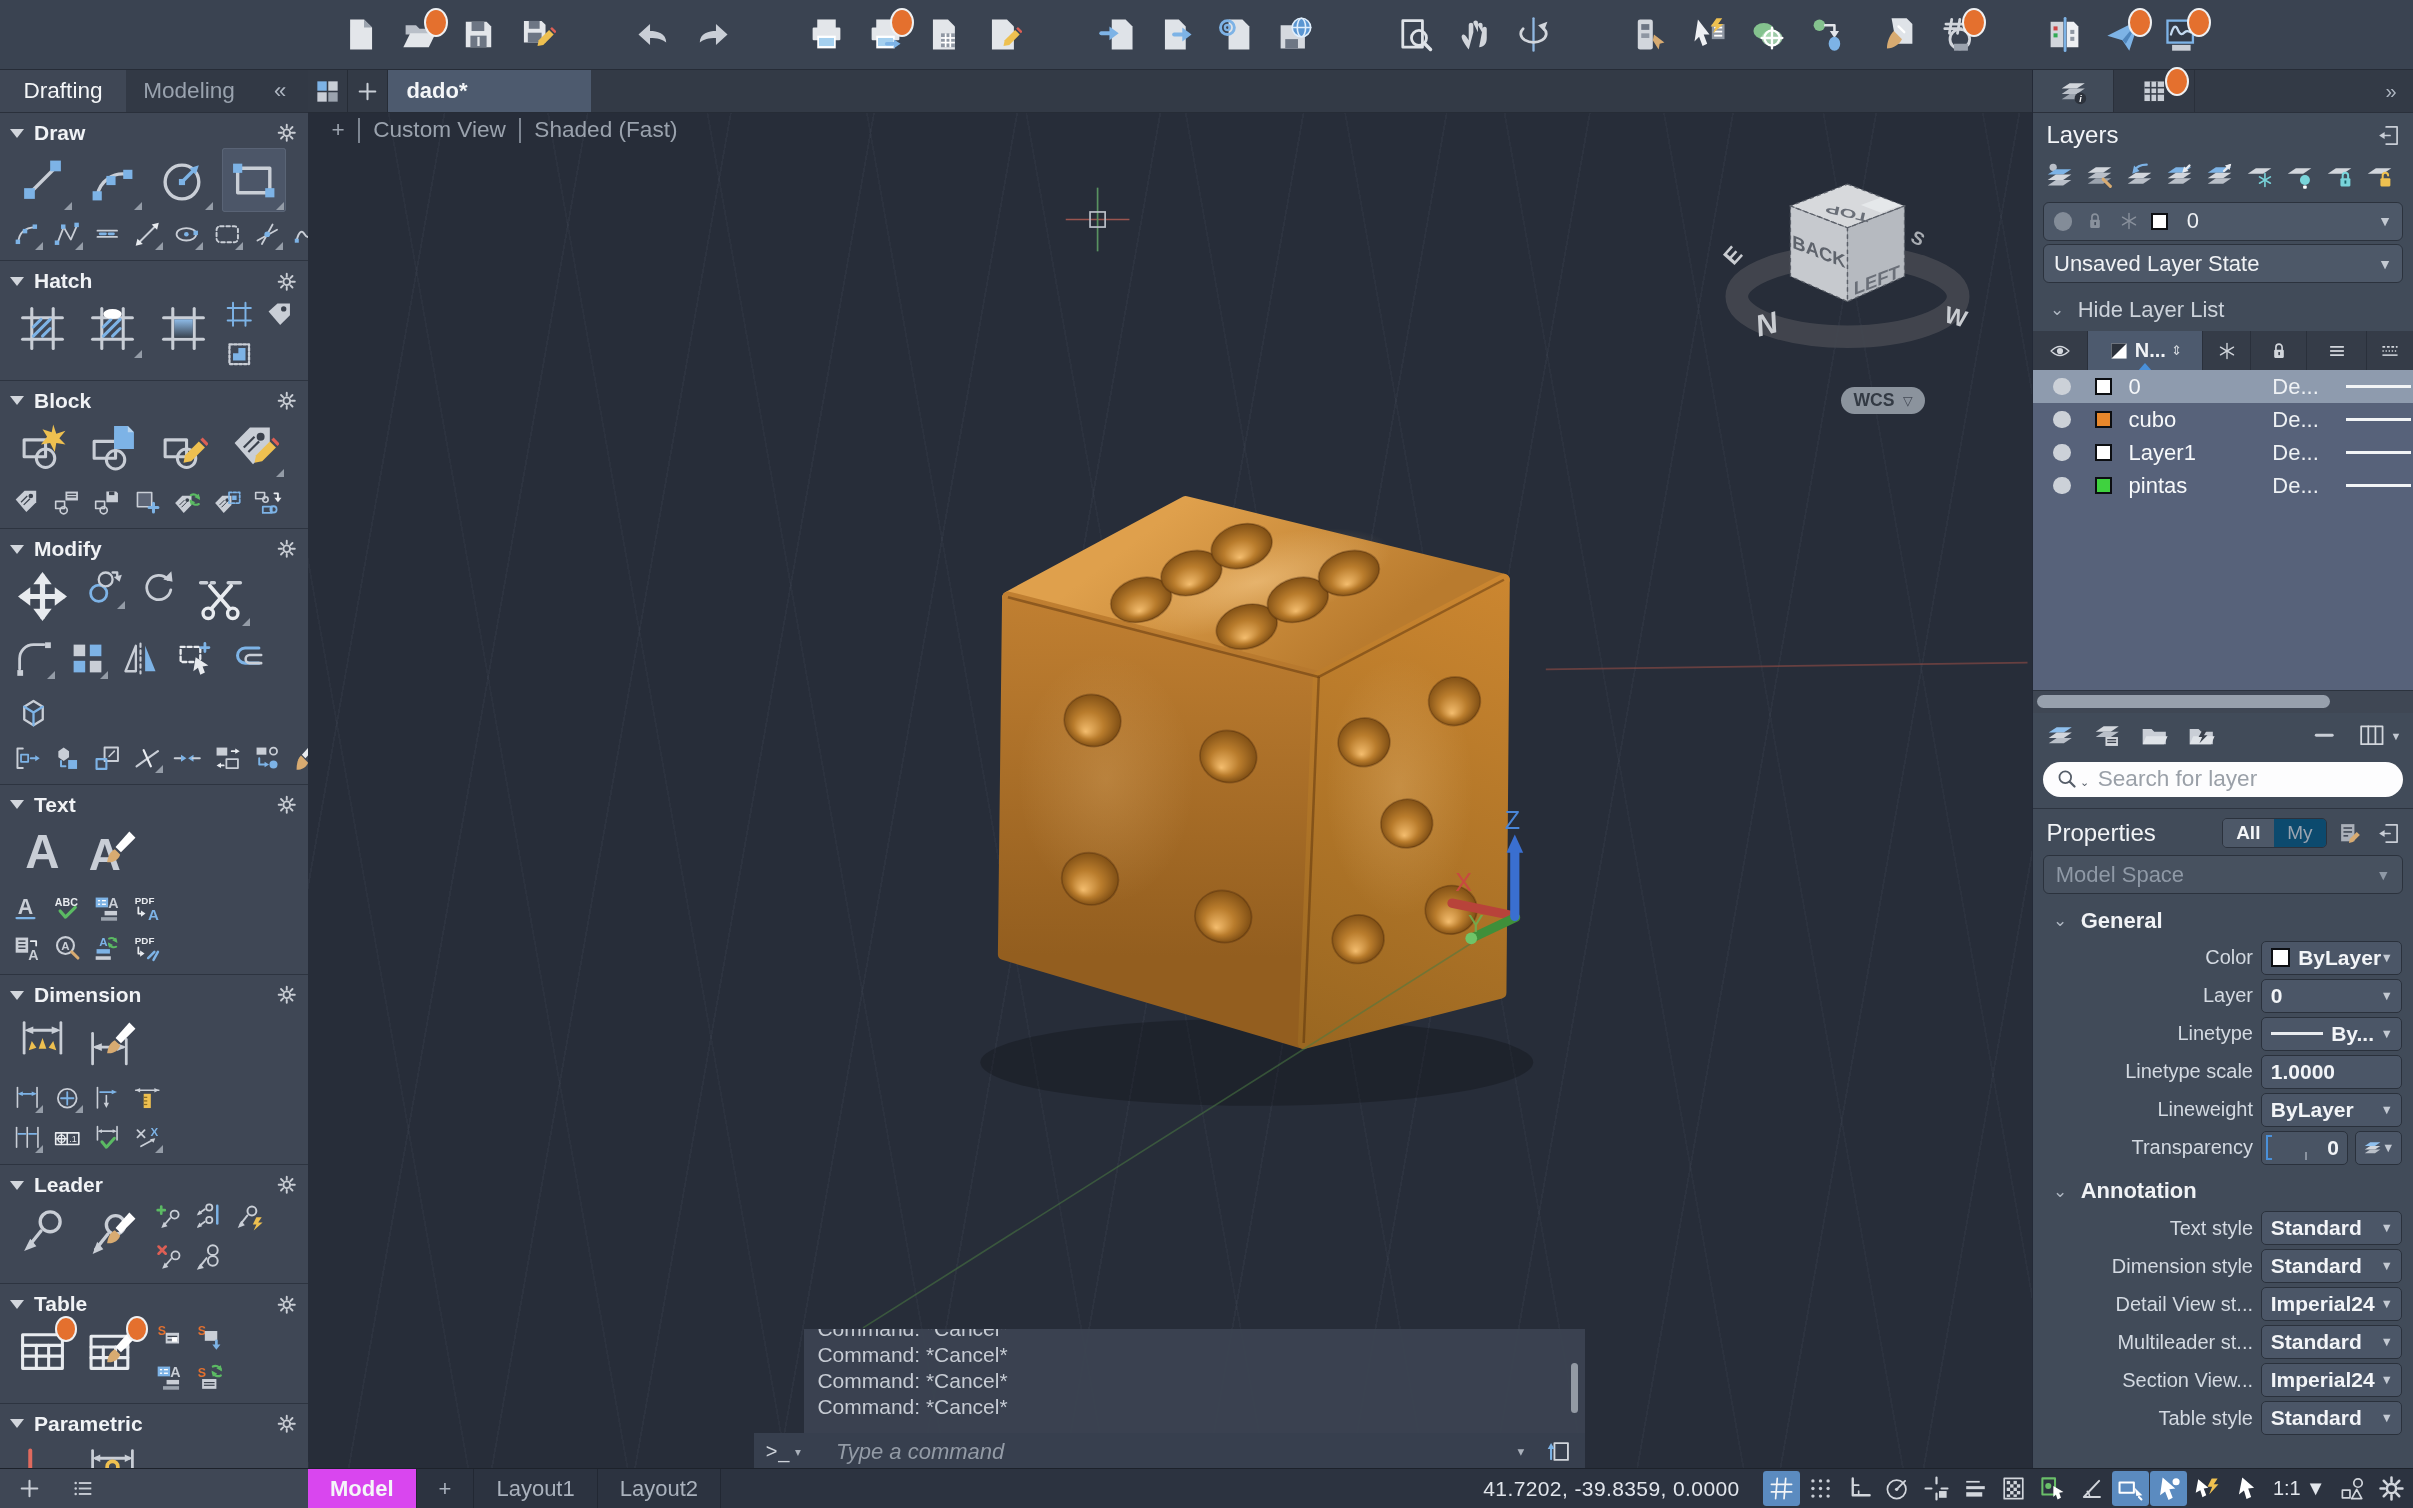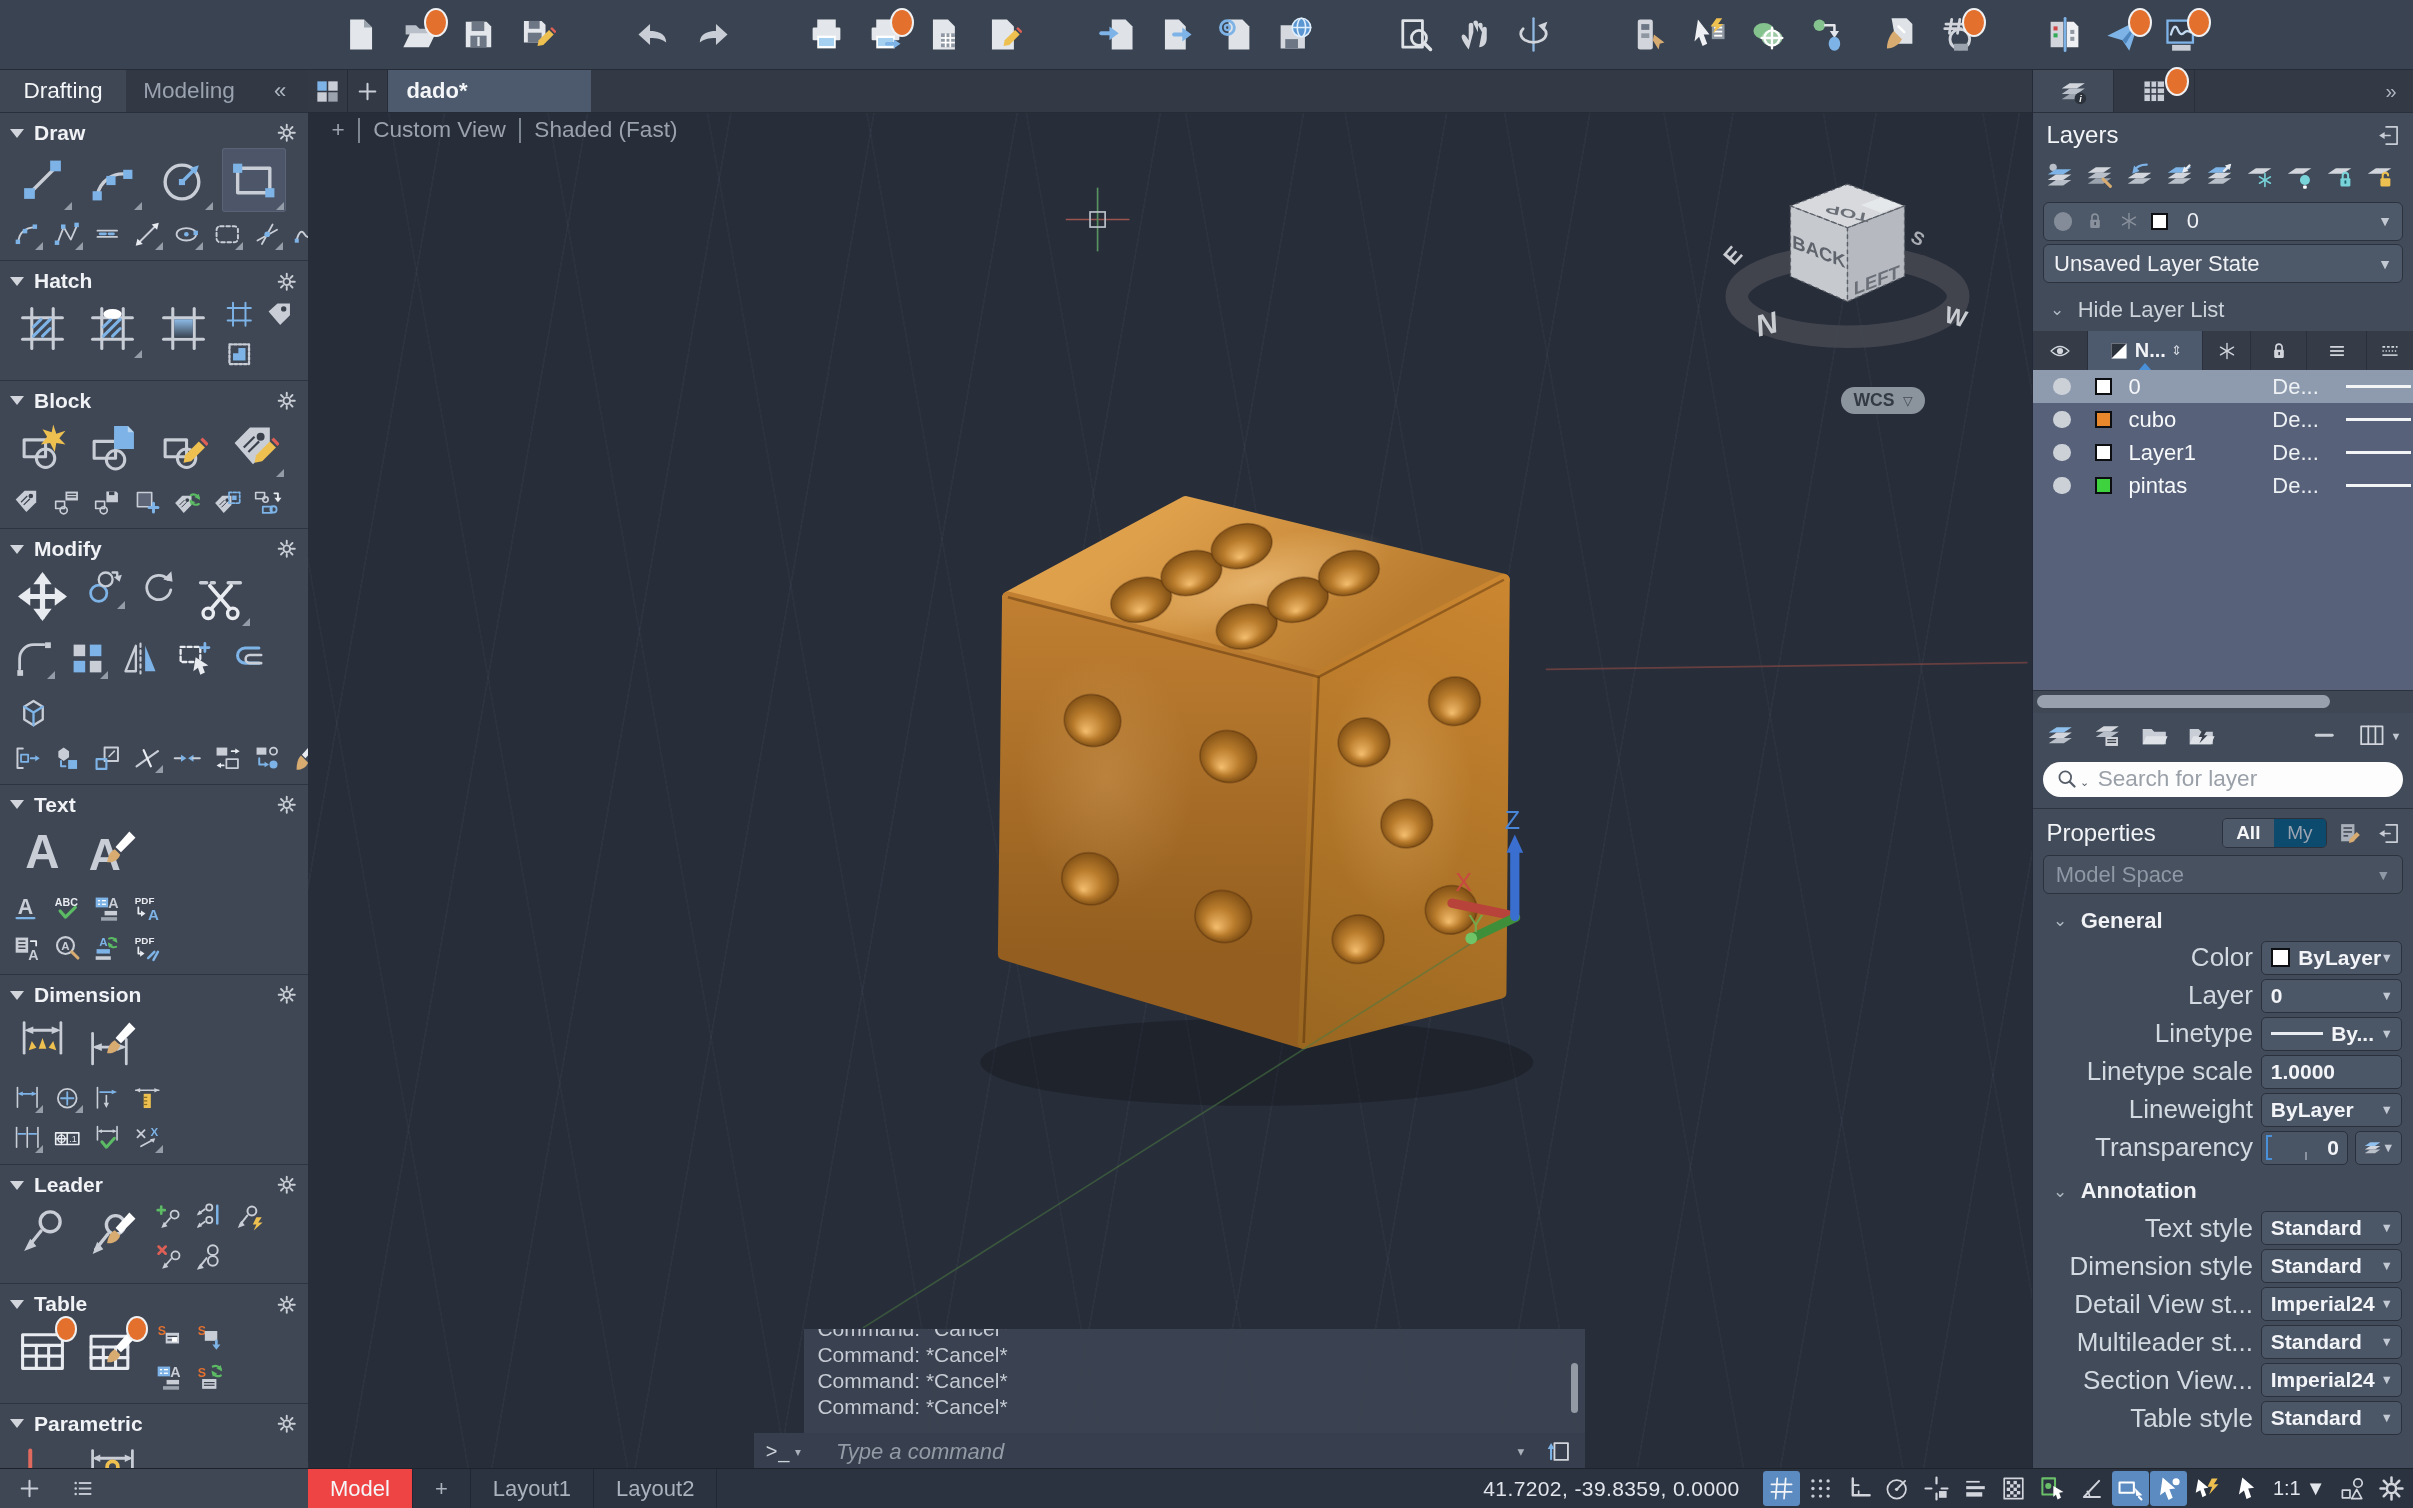--- a/index.html
+++ b/index.html
@@ -116,40 +116,40 @@
   .props{border-top:1.7px solid #2d3440}
   .seg{display:flex;border:0.8px solid #2b323d;border-radius:5px;overflow:hidden;margin-right:11px}
   .seg div{padding:3.4px 13.4px;font-size:19px;cursor:pointer}
   .seg .on{background:#4d5868;color:#f4f6f8;font-weight:bold}
   .seg .off{background:#0c4a6e;color:#9aa3b0}
   .mspace{margin:1.7px 10px;background:#47515f;border:0.8px solid #2b323d;border-radius:5.9px;height:37px;display:flex;align-items:center;padding:0 11.7px;color:#8f99a6;font-size:22px;cursor:pointer}
   .mspace .car{margin-left:auto;color:#8f99a6;font-size:14.2px}
   .pseg{display:flex;align-items:center;gap:13.4px;padding:11.7px 0 5px 20px}
   .pseg .nm{font-size:22px;font-weight:bold;color:#f0f2f5}
   .prow{display:flex;align-items:center;height:38px}
-  .prow .lbl{width:220px;text-align:right;font-size:26px;color:#d3d9e1}
+  .prow .lbl{width:220px;text-align:right;font-size:20px;color:#d3d9e1}
   .ctl{margin-left:8.4px;width:141px;height:34px;background:#4b5667;border:0.8px solid #2a313c;border-radius:5px;display:flex;align-items:center;padding:0 8.4px;box-sizing:border-box;cursor:pointer}
   .ctl .val{font-size:21px;color:#f2f4f7;font-weight:bold;white-space:nowrap;overflow:hidden}
   .ctl .car{margin-left:auto;font-size:12.6px;color:#c3c9d2}
   .ctl .sw2{width:15px;height:15px;background:#fff;border:2.5px solid #0c0e12;margin-right:8.4px;flex:0 0 auto}
   .ctl .lts{width:52px;height:2.5px;background:#e8ebef;margin-right:8.4px;flex:0 0 auto}
   .slbox{margin-left:8.4px;width:87px;height:34px;background:#495464;border:0.8px solid #2a313c;border-radius:5px;position:relative;display:flex;align-items:center;justify-content:flex-end;padding-right:8.4px;box-sizing:border-box}
   .slbox .val{font-size:21px;color:#f2f4f7;font-weight:bold}
   .slbox i{position:absolute;left:3.4px;top:3.4px;bottom:3.4px;width:4.2px;border-left:2.5px solid #4a90d9;border-top:2.5px solid #4a90d9;border-bottom:2.5px solid #4a90d9}
   .slbox .tick{position:absolute;left:50%;bottom:3.4px;width:1.7px;height:8.4px;background:#8a93a0}
   .ctl.mini{width:47px;margin-left:6.7px;padding:0 6.7px}
   .ctl.mini svg{width:23.5px;height:23.5px}
   
   .statusbar{position:absolute;left:0;bottom:0;width:100%;height:39px;background:#2c3340;border-top:1.7px solid #1d222b}
   .sbleft{position:absolute;left:0;top:0;width:308px;height:100%;background:#3f4755;display:flex;align-items:center;gap:28.5px;padding-left:17px;box-sizing:border-box}
   .sbleft .si{width:25px;height:25px;cursor:pointer}
   .sbleft .si svg{width:100%;height:100%}
   .stabs{position:absolute;left:308px;top:0;height:100%;display:flex}
   .stab{display:flex;align-items:center;justify-content:center;font-size:22px;color:#aab2bd;border-right:0.8px solid #222833;cursor:pointer;padding:0 22px}
-  .stab.active{background:#ef4444;color:#f4f6f8;font-weight:normal}
+  .stab.active{background:#d946ef;color:#f4f6f8;font-weight:bold}
   .scluster{position:absolute;right:3.4px;top:0;height:100%;display:flex;align-items:center}
   .coords{font-size:21px;color:#e2e6ec;margin-right:22px;letter-spacing:0.4px}
   .stg{width:37px;height:35px;display:flex;align-items:center;justify-content:center;border-radius:3.4px;cursor:pointer;margin-left:1.7px}
   .stg svg{width:27px;height:27px}
   .stg.on{background:#5b8bc0}
   .stg.wide{width:auto;padding:0 6.7px;gap:5px}
   .stg.wide span{font-size:20px;color:#e2e6ec}
   .stg .car{font-size:11.7px;color:#aab2bd}
 </style>
 </head>

